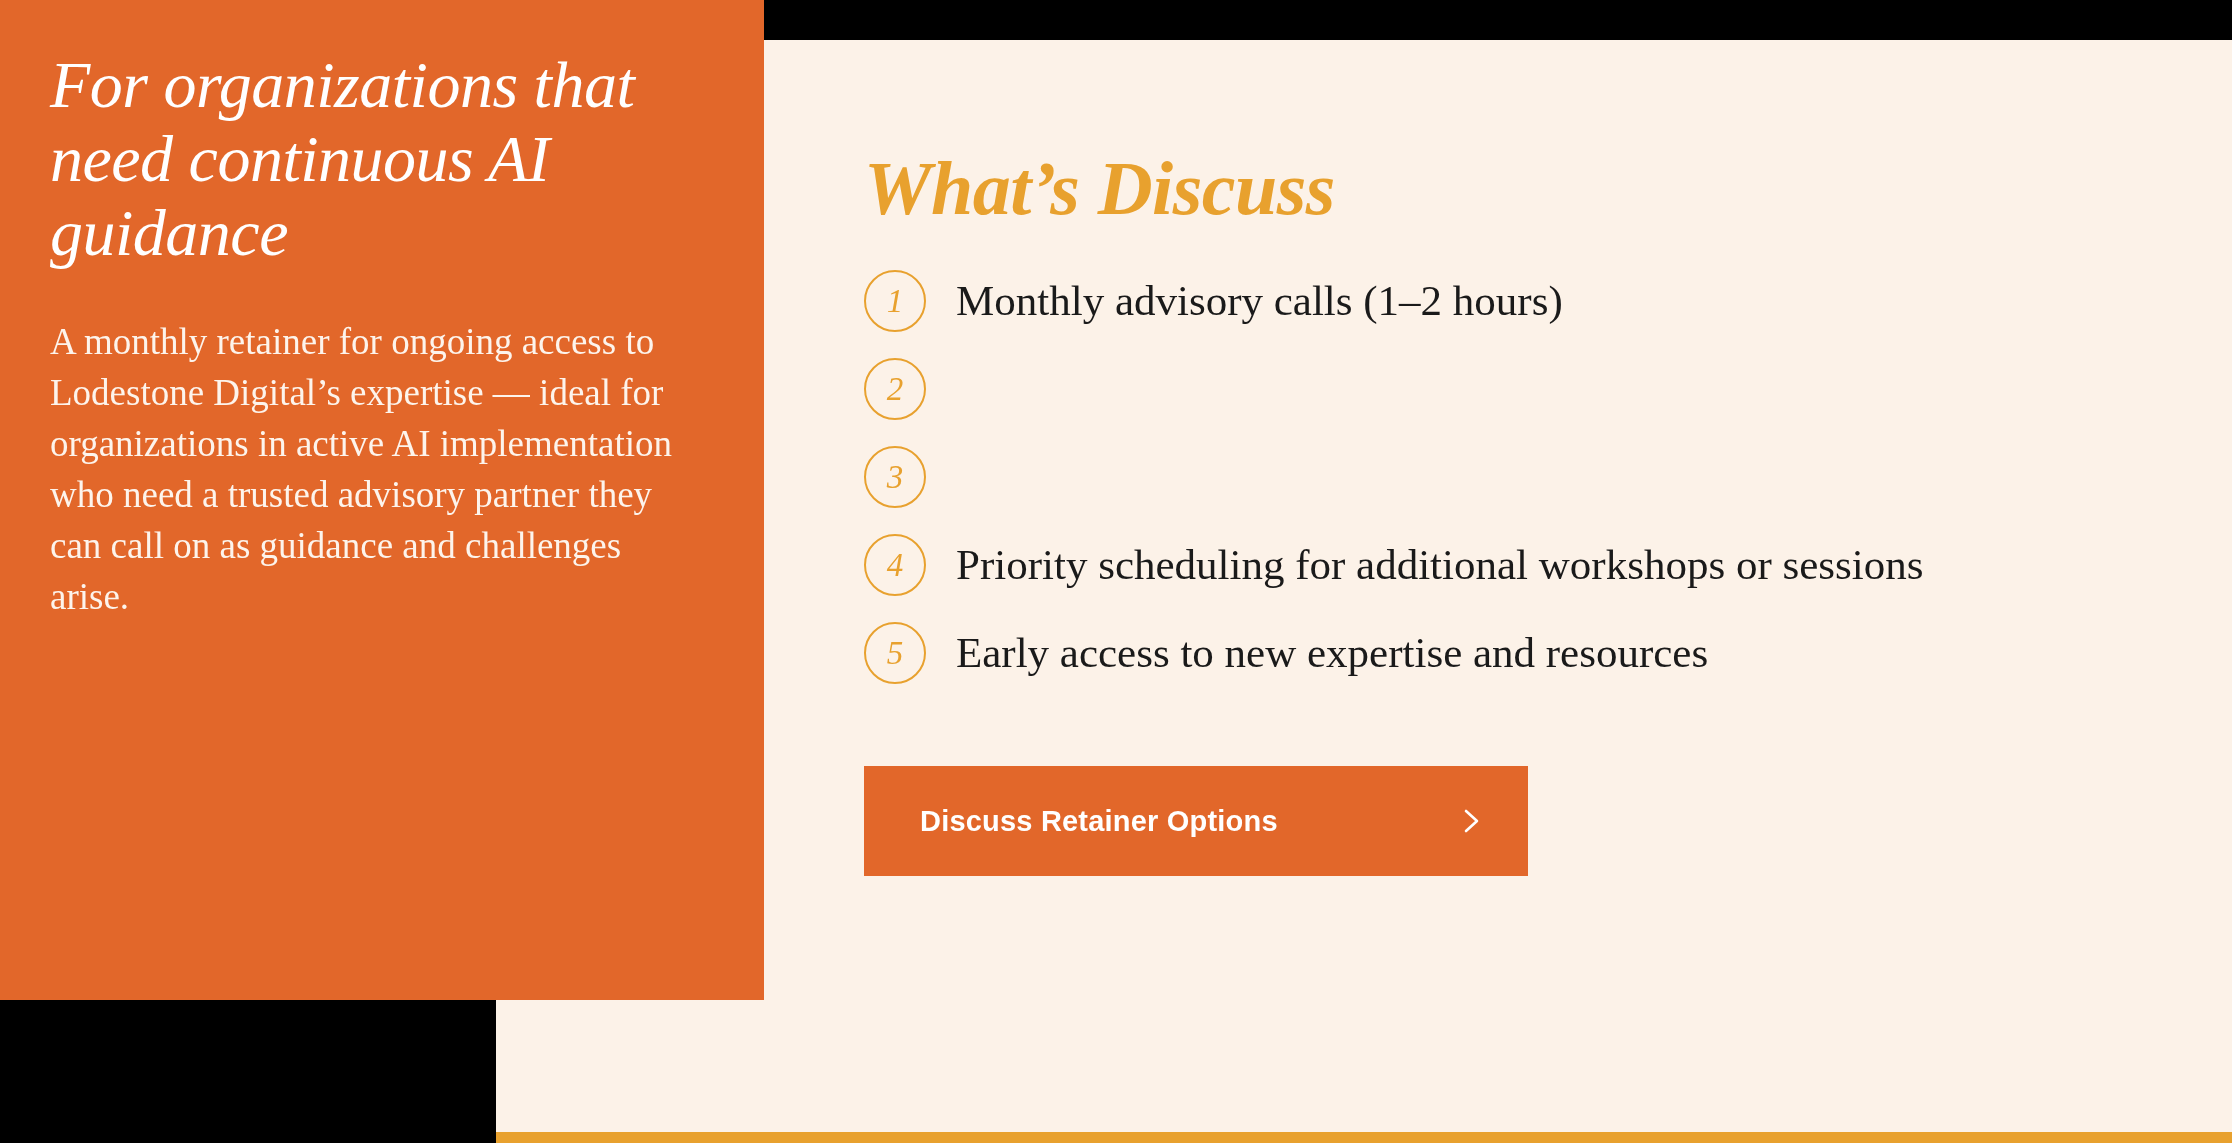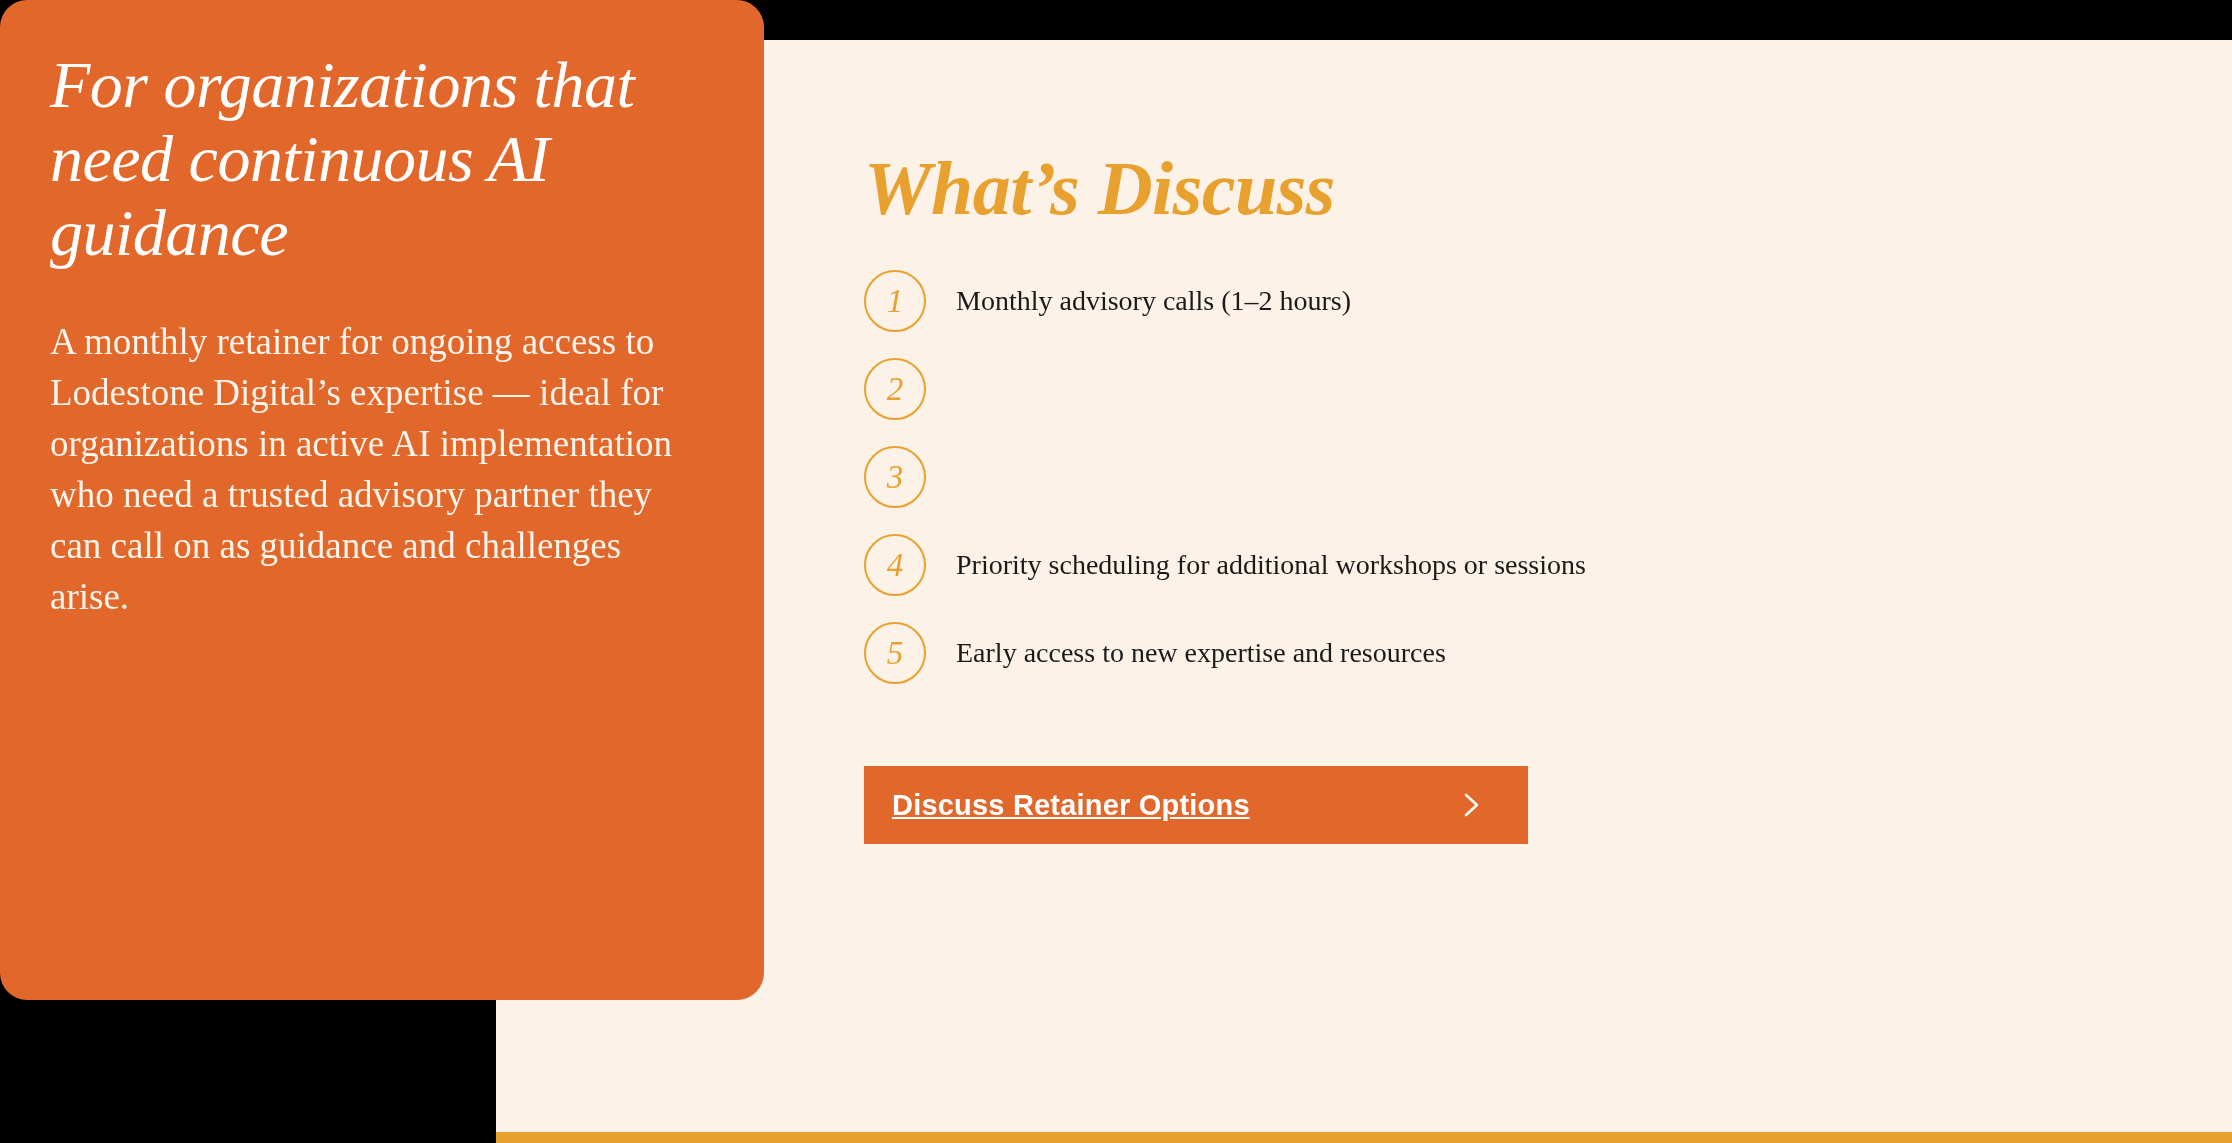--- a/index.html
+++ b/index.html
@@ -43,21 +43,20 @@
   
   .orange-panel {
     position: absolute;
     left: 0px;
     top: 0px;
     width: 764px;
     height: 1000px;
     background: #E2672A;
     box-sizing: border-box;
     padding: 40px 60px 0 50px;
-    border-radius: 27px;
   }
   .orange-title {
     font-family: "Liberation Serif", serif;
     font-style: italic;
     font-weight: normal;
     color: #FFFFFF;
     font-size: 66px;
     line-height: 1.12;
     letter-spacing: -0.5px;
     margin: 0;
@@ -110,38 +109,37 @@
     font-style: italic;
     font-size: 33px;
     display: flex;
     align-items: center;
     justify-content: center;
     box-sizing: border-box;
   }
   .item-text {
     margin-left: 30px;
     font-family: "Liberation Serif", serif;
-    font-size: 28px;
+    font-size: 43px;
     color: #1A1A1A;
     line-height: 1.2;
   }
   .cta {
     display: inline-flex;
     align-items: center;
     justify-content: space-between;
     background: #E2672A;
     color: #FFFFFF;
     width: 664px;
-    height: 78px;
+    height: 110px;
     margin-top: 56px;
     box-sizing: border-box;
-    padding: 0 44px 0 28px;
+    padding: 0 44px 0 56px;
     cursor: pointer;
     border: none;
-    text-decoration: underline;
   }
   .cta-label {
     font-family: "Liberation Sans", sans-serif;
     font-weight: bold;
     font-size: 29px;
     letter-spacing: 0.2px;
   }
   .cta-chevron {
     width: 26px;
     height: 26px;

